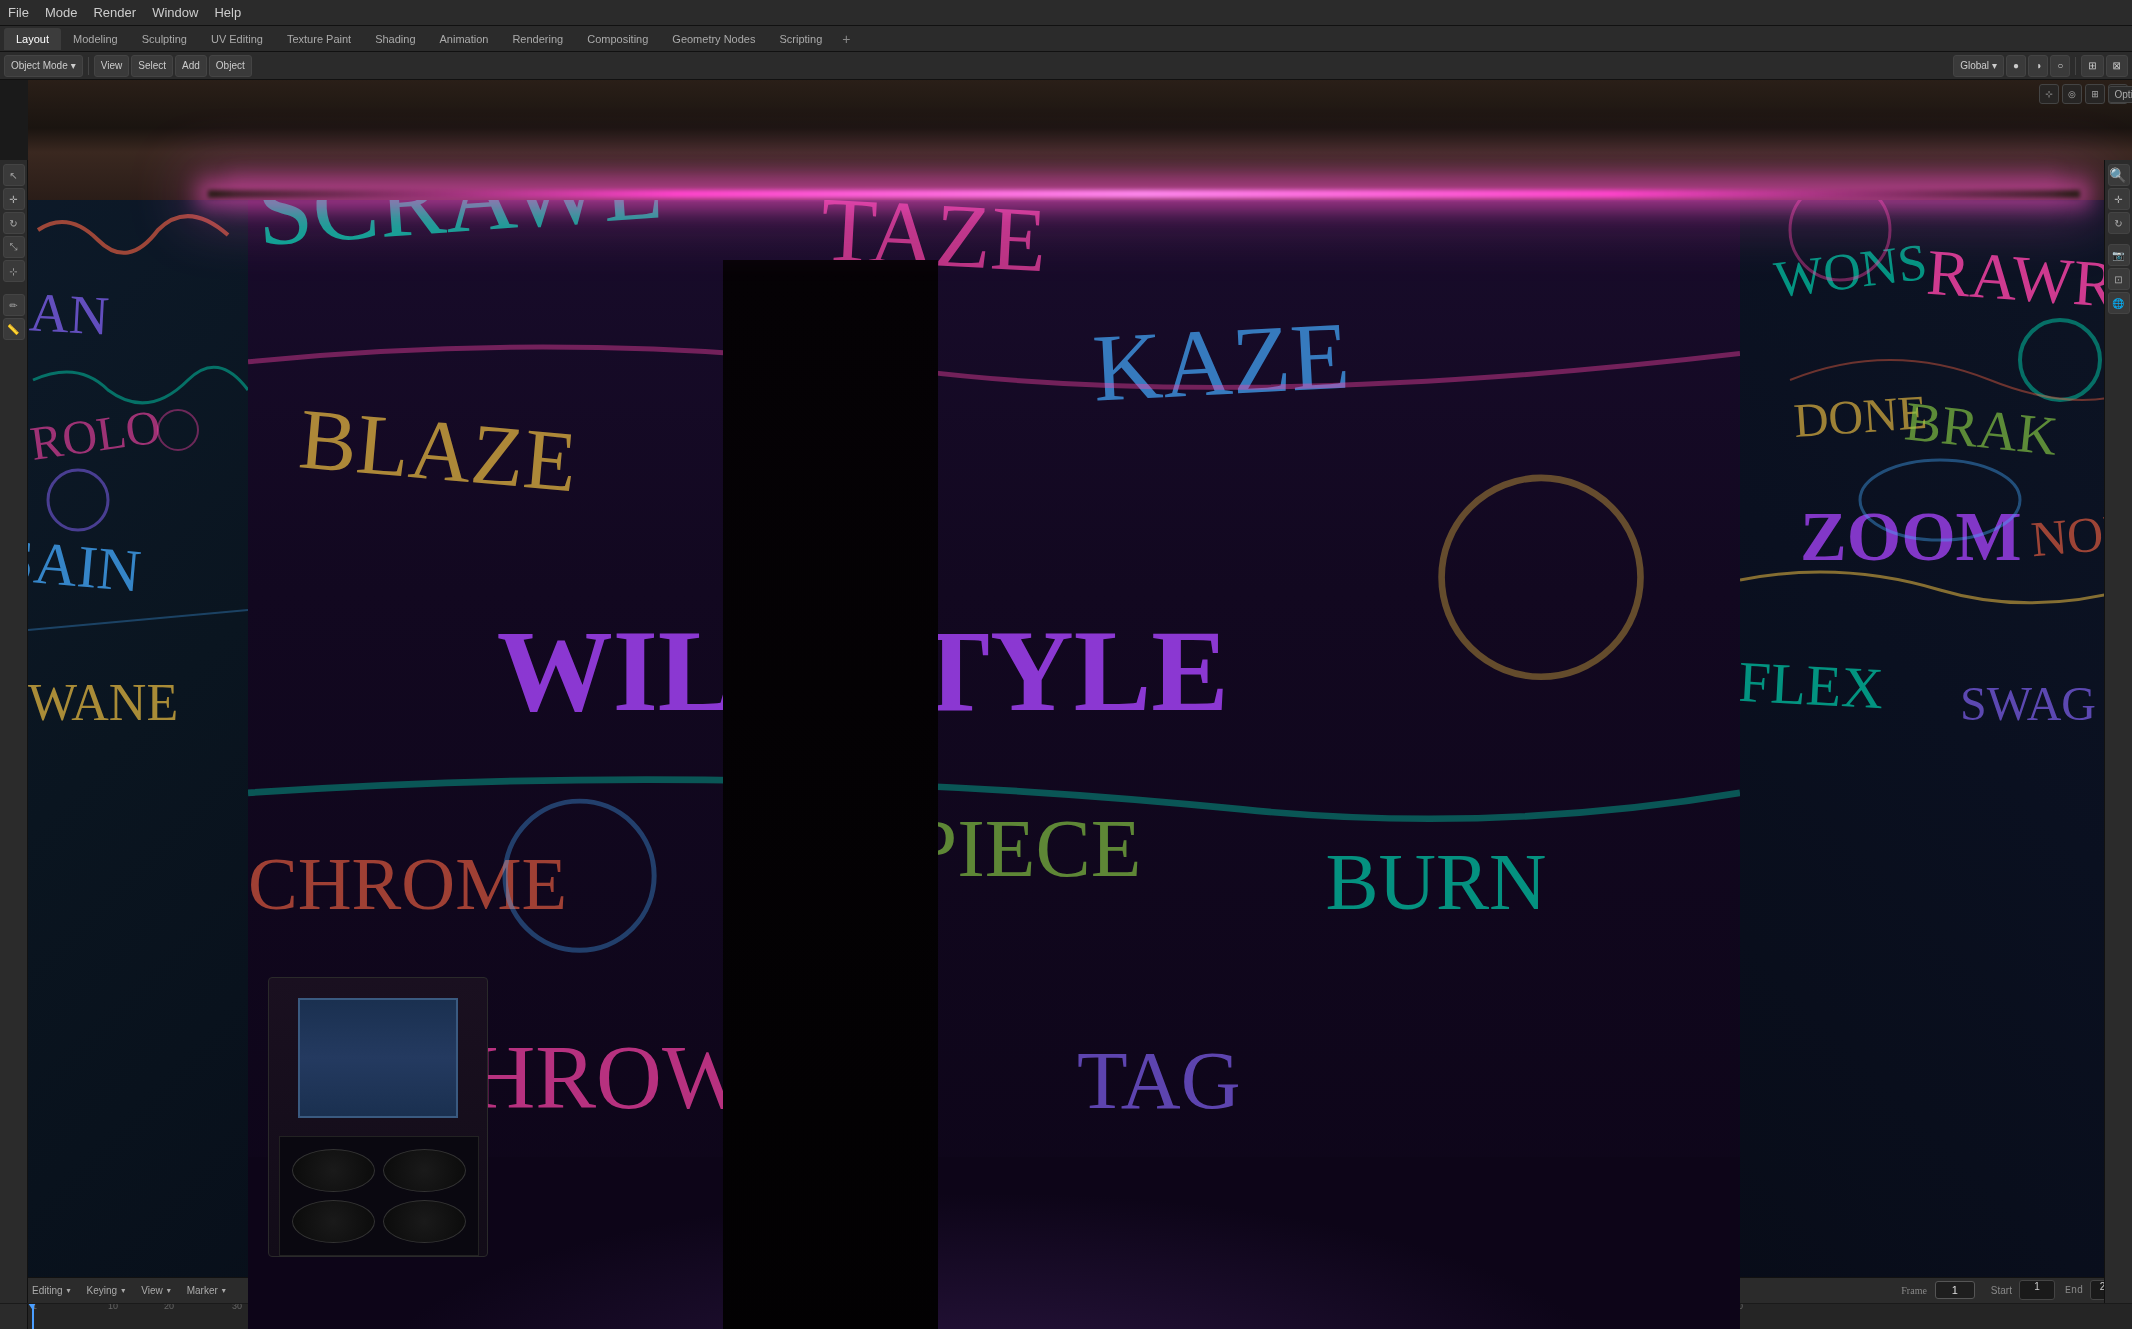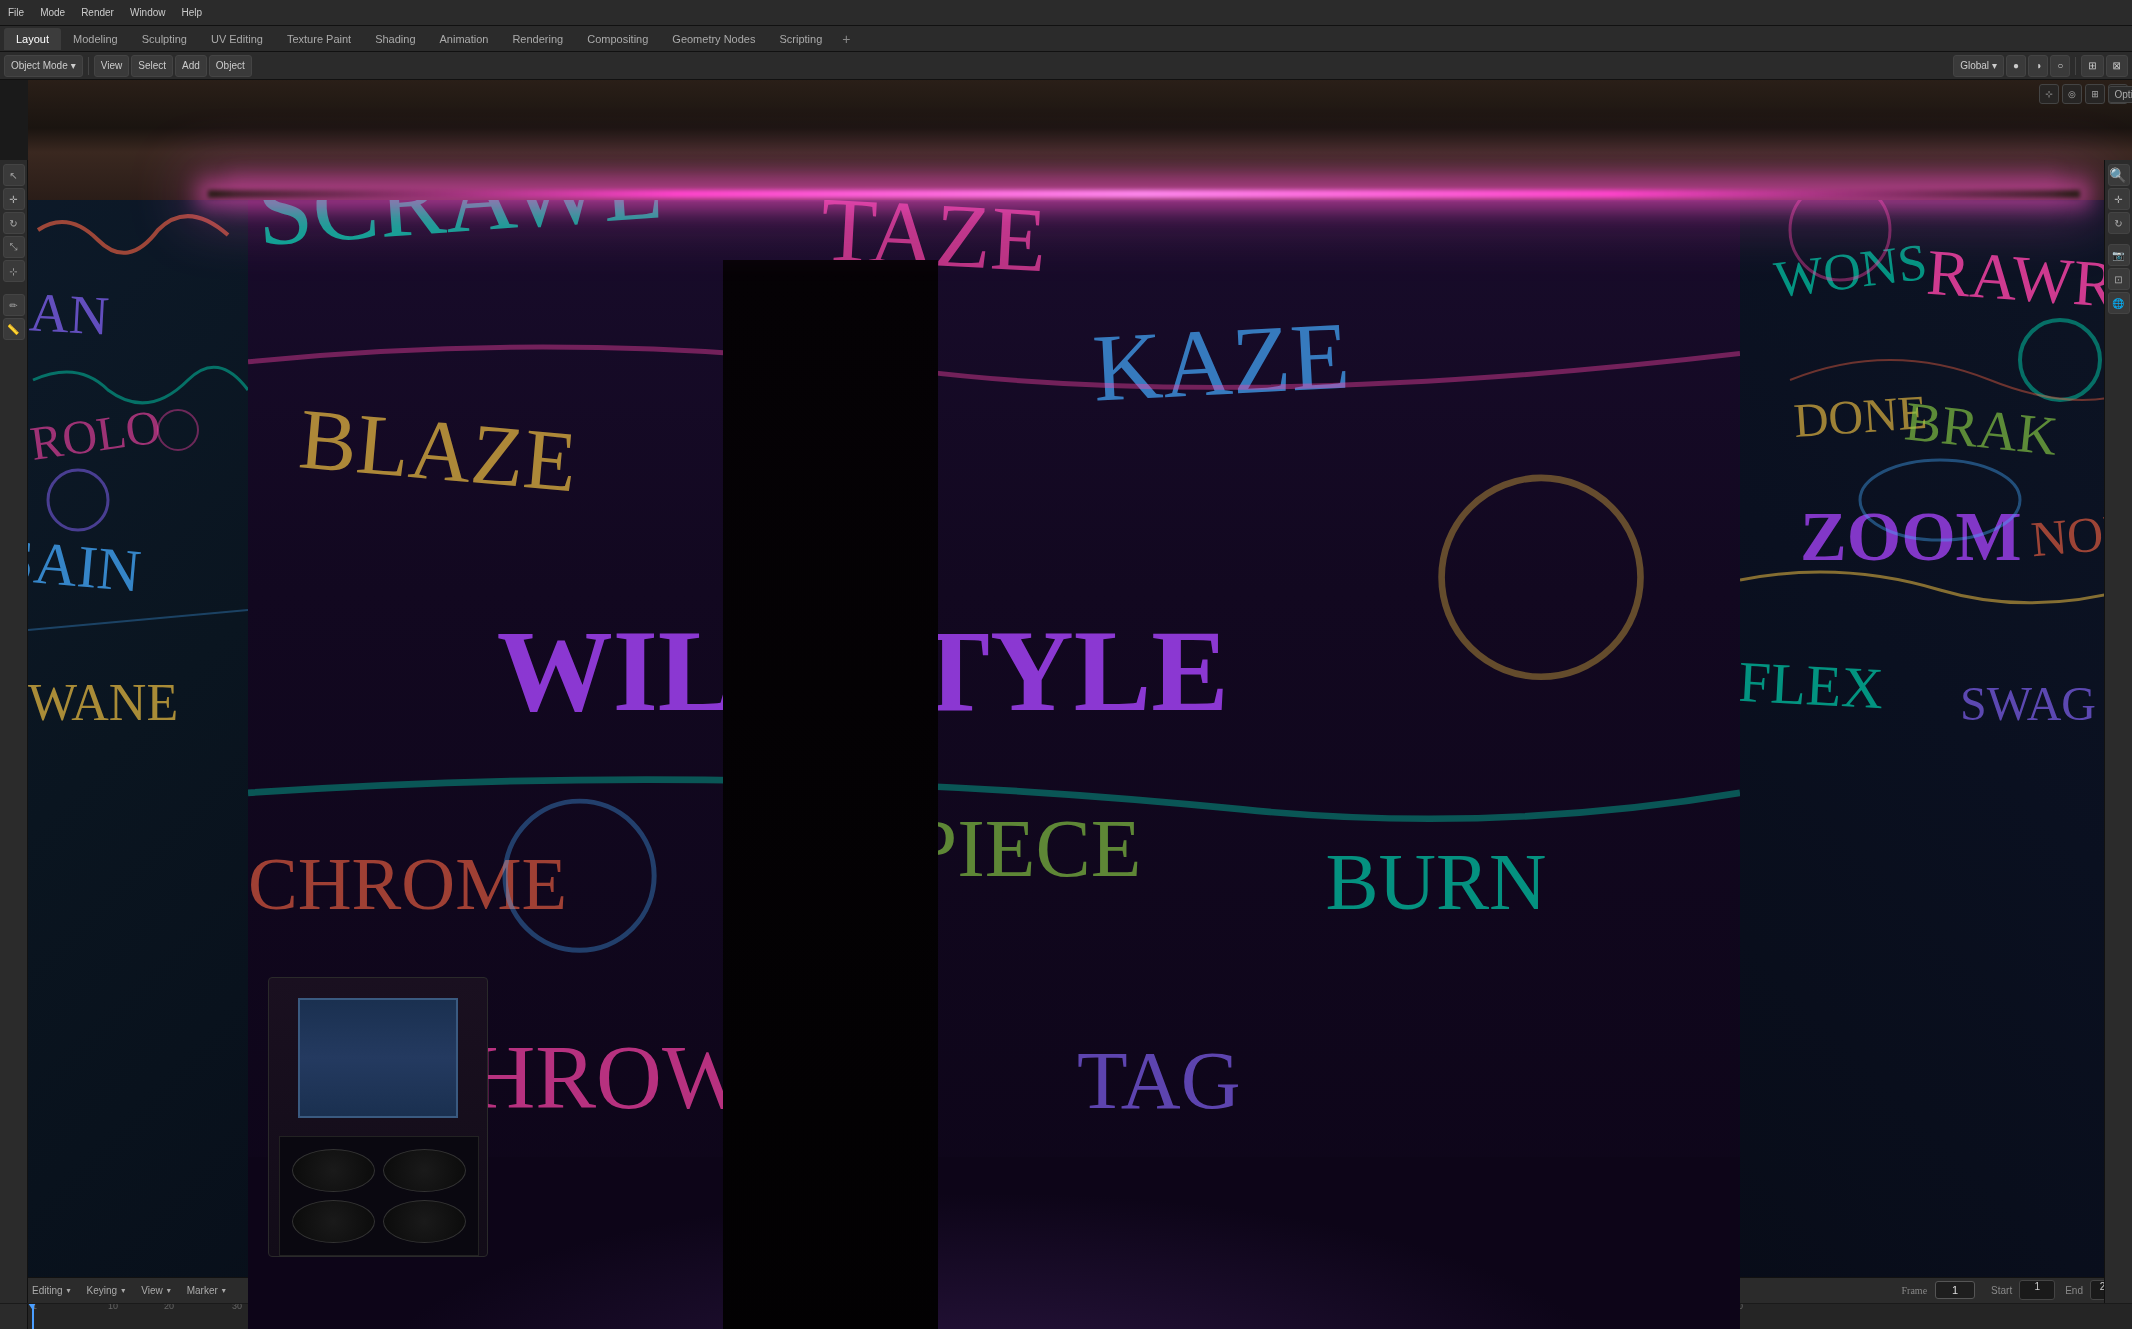--- a/index.html
+++ b/index.html
@@ -24,21 +24,21 @@
       border-bottom: 1px solid #111;
       position: relative;
       z-index: 100;
     }
     .menu-item {
       padding: 0 8px;
       height: 100%;
       display: flex;
       align-items: center;
       cursor: pointer;
-      font-size: 10px;
+      font-size: 13px;
       color: #cccccc;
       white-space: nowrap;
     }
 
     
     #workspace-tabs {
       width: 100%;
       height: 26px;
       background: #2b2b2b;
       display: flex;
@@ -691,21 +691,21 @@
     <div style="flex:1"></div>
 
     <span style="font-size:10px;color:#888;margin-right:4px;font-family:Liberation Serif, serif;">Frame</span>
     <div class="current-frame-display">1</div>
 
     <div style="width:8px"></div>
 
     <span style="font-size:10px;color:#888;margin-right:3px;">Start</span>
     <div class="frame-input" style="width:36px;">1</div>
 
-    <span style="font-size:10px;color:#888;margin-left:6px;margin-right:3px;">End</span>
+    <span style="font-size:10px;color:#888;margin-left:6px;margin-right:3px;font-family:Liberation Mono, monospace;">End</span>
     <div class="frame-input" style="width:36px;">250</div>
   </div>
 
   <div id="timeline-ruler">
     <div style="width:28px;background:#2b2b2b;border-right:1px solid #111;height:100%;"></div>
     <div class="ruler-track">
 
       <div class="playhead" style="left:4px;">
         <div class="playhead-diamond"></div>
       </div>

